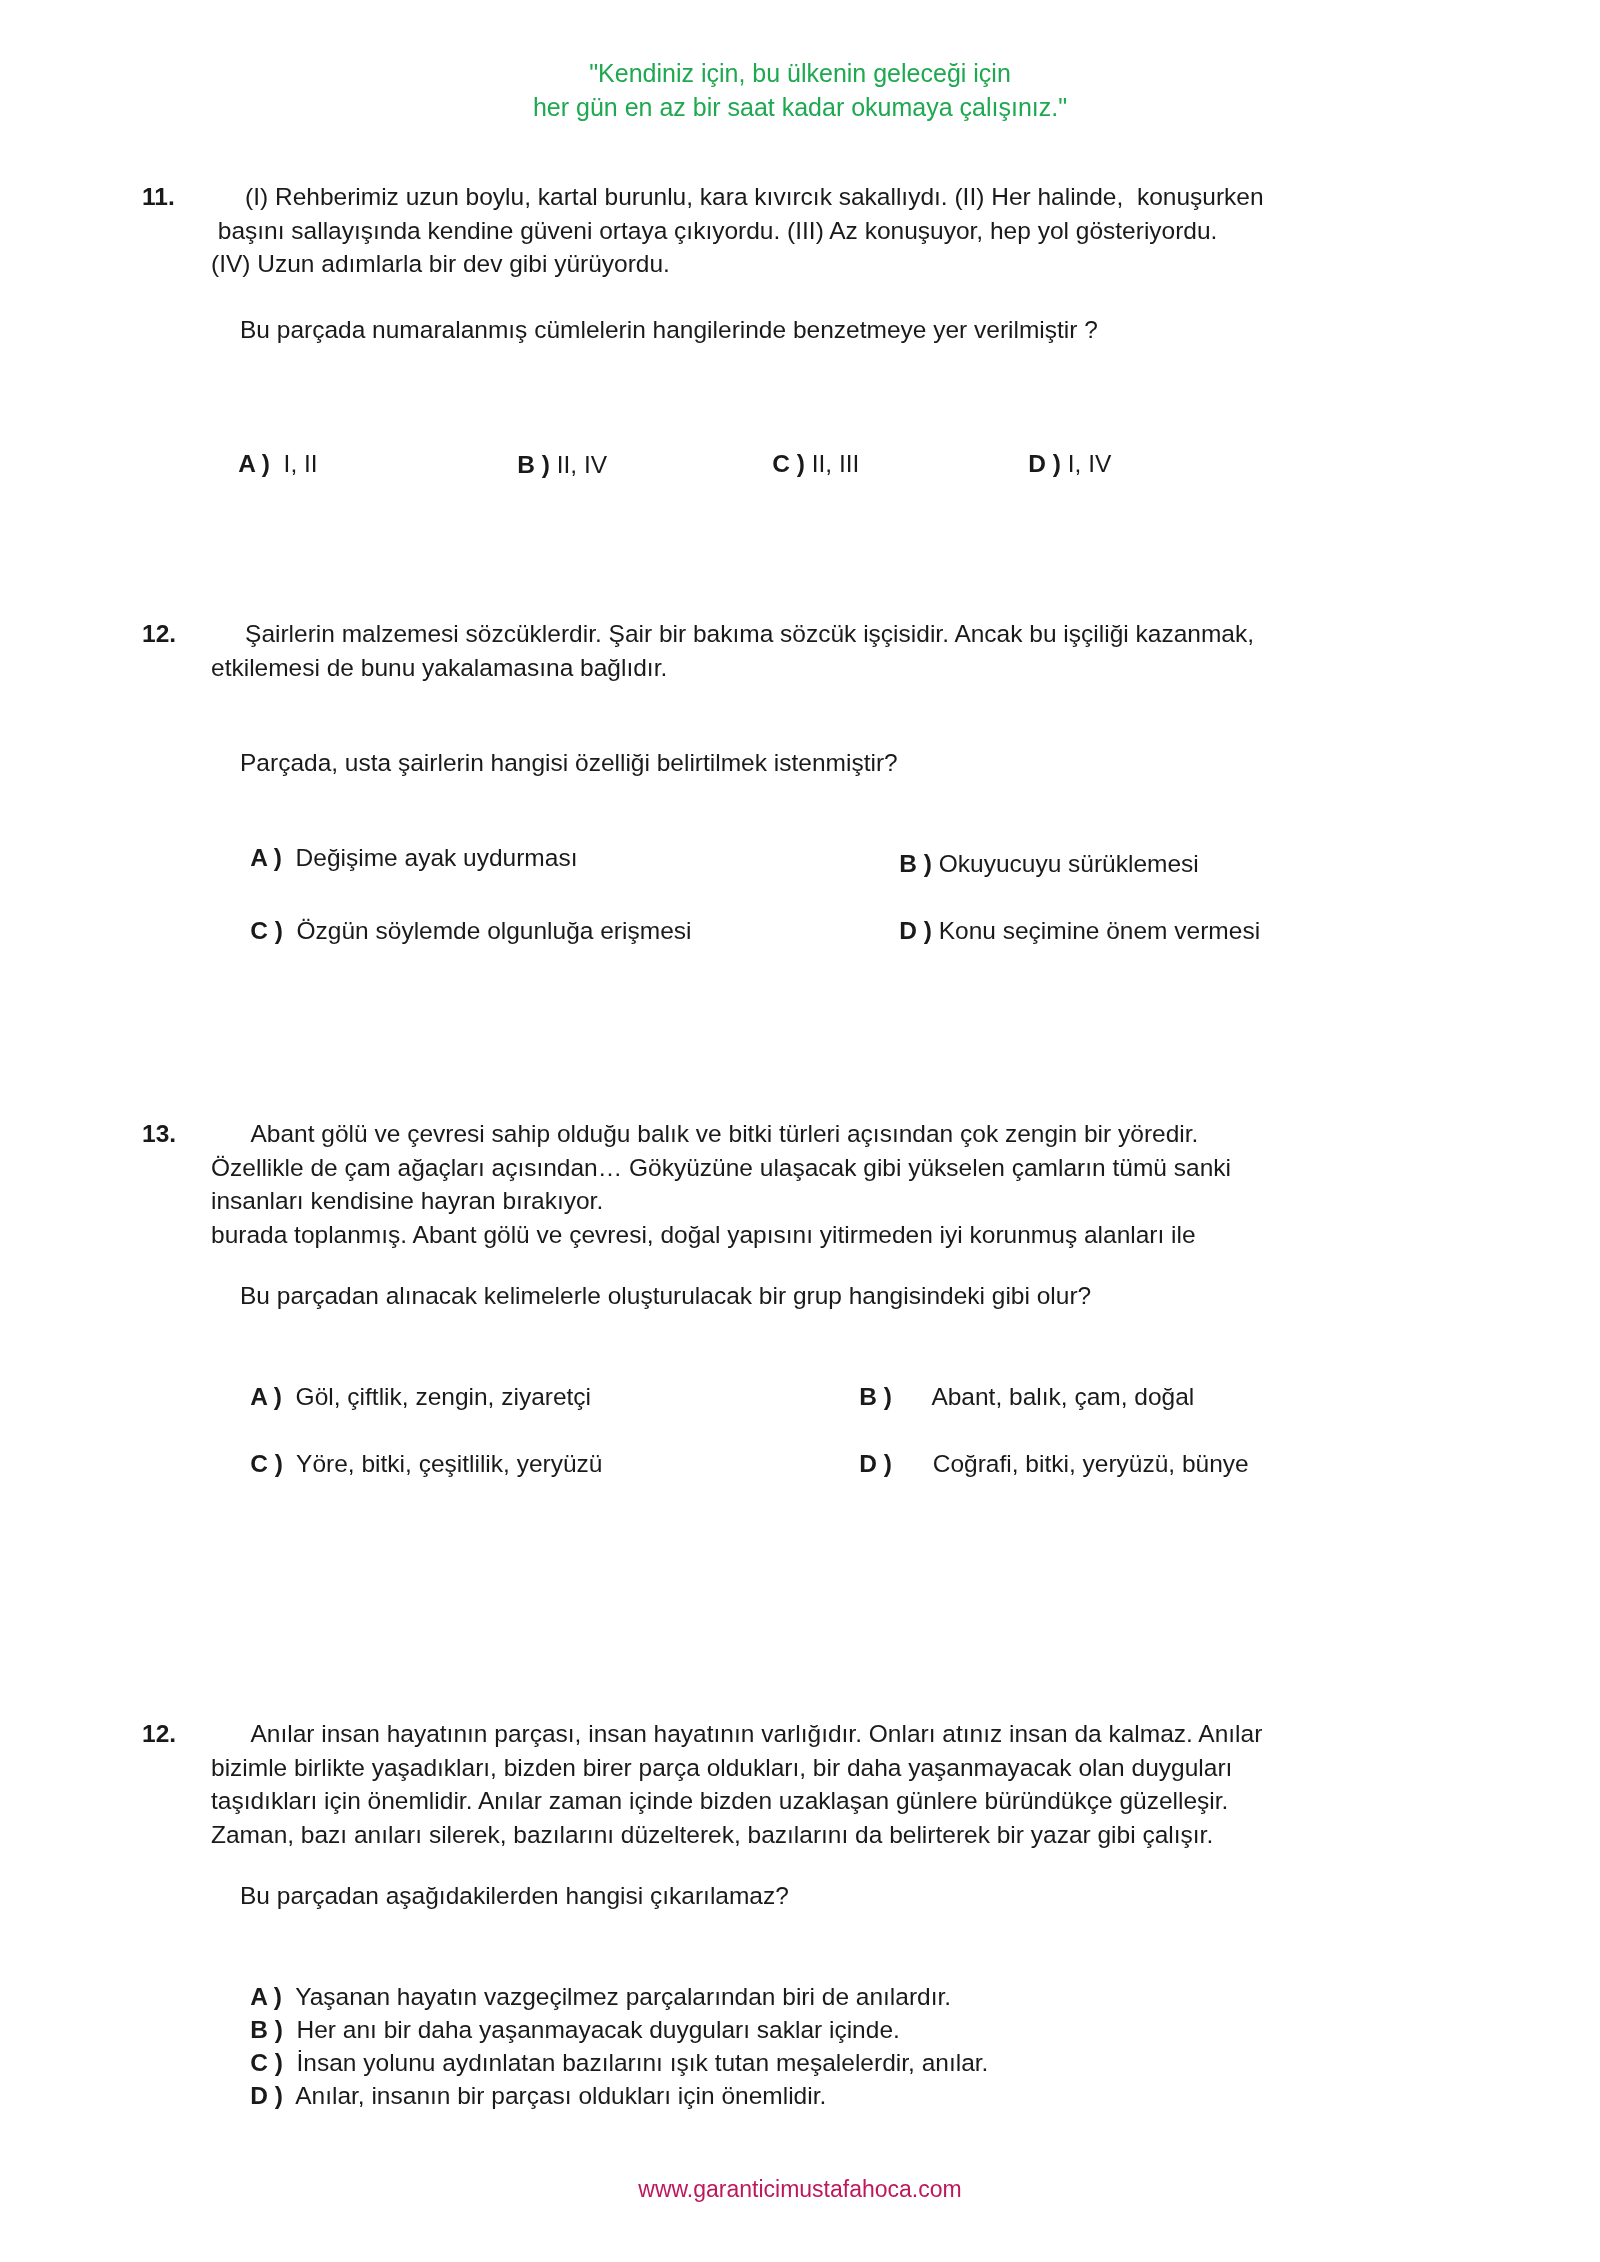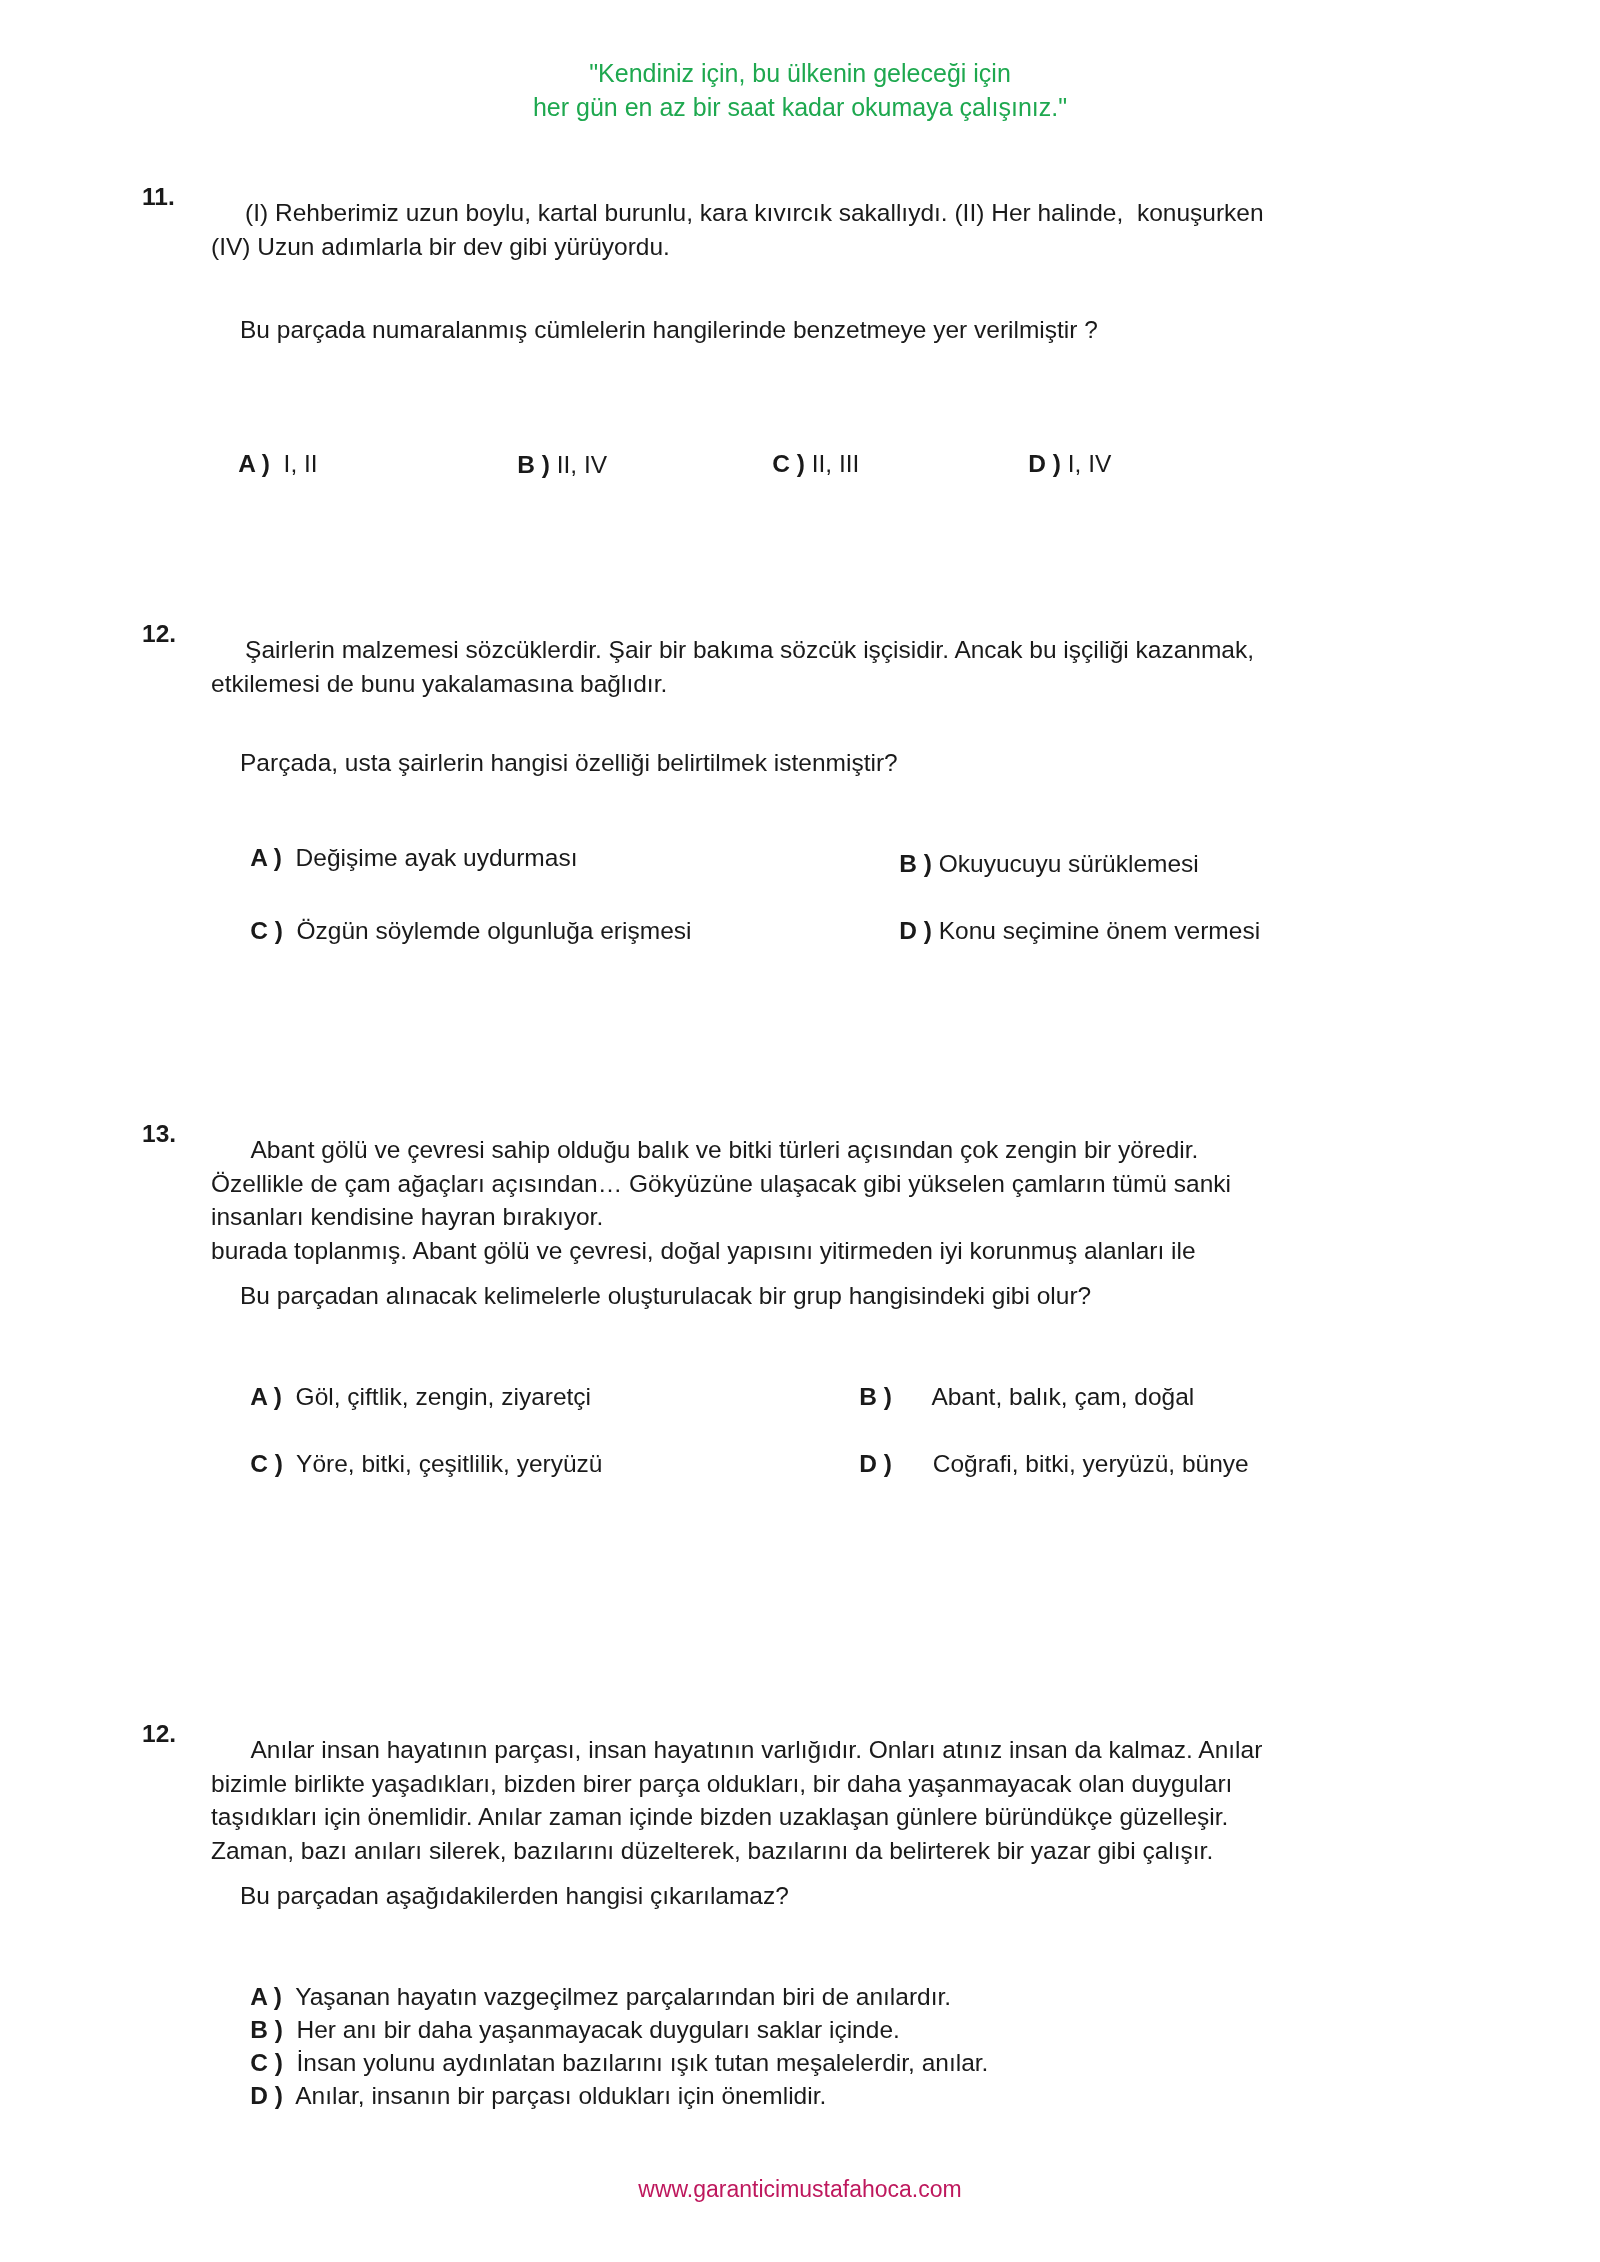--- a/index.html
+++ b/index.html
@@ -10,39 +10,40 @@
     .header-quote {
       position: absolute; left: 0; width: 1600px; top: 56px;
       text-align: center; color: #1ea84f; font-size: 25px; line-height: 34px;
     }
     .footer-url {
       position: absolute; left: 0; width: 1600px; top: 2176px;
       text-align: center; color: #be185d; font-size: 23px;
     }
     .q { position: absolute; left: 0; width: 1600px; font-size: 24.5px; line-height: 33.5px; }
     .qnum { position: absolute; left: 142px; top: 0; font-weight: bold; }
-    .passage { position: absolute; left: 211px; top: 0; width: 1200px; margin-top: 16px; }
+    .passage { position: absolute; left: 211px; top: 0; width: 1200px; }
     .passage .line { display: block; white-space: pre; }
     .prompt { position: absolute; left: 240px; white-space: pre; }
     .opt { position: absolute; white-space: pre; }
     .opt .letter { font-weight: bold; }
     .opt .text { }
   </style>
 </head>
 <body>
 
 <div class="header-quote">
   <div>"Kendiniz için, bu ülkenin geleceği için</div>
   <div>her gün en az bir saat kadar okumaya çalışınız."</div>
 </div>
 
 <div class="q" style="top:180px;">
   <span class="qnum">11.</span>
   <div class="passage">
     <span class="line">     (I) Rehberimiz uzun boylu, kartal burunlu, kara kıvırcık sakallıydı. (II) Her halinde,  konuşurken</span>
+    <span class="line"> başını sallayışında kendine güveni ortaya çıkıyordu. (III) Az konuşuyor, hep yol gösteriyordu.</span>
     <span class="line">(IV) Uzun adımlarla bir dev gibi yürüyordu.</span>
   </div>
   <div class="prompt" style="top:133px;">Bu parçada numaralanmış cümlelerin hangilerinde benzetmeye yer verilmiştir ?</div>
   <div class="opt" style="left:211px; top:233px;">
     <span class="letter">A )</span><span class="text">  I, II</span>
   </div>
   <div class="opt" style="left:490px; top:234px;">
     <span class="letter">B )</span><span class="text"> II, IV</span>
   </div>
   <div class="opt" style="left:745px; top:233px;">

